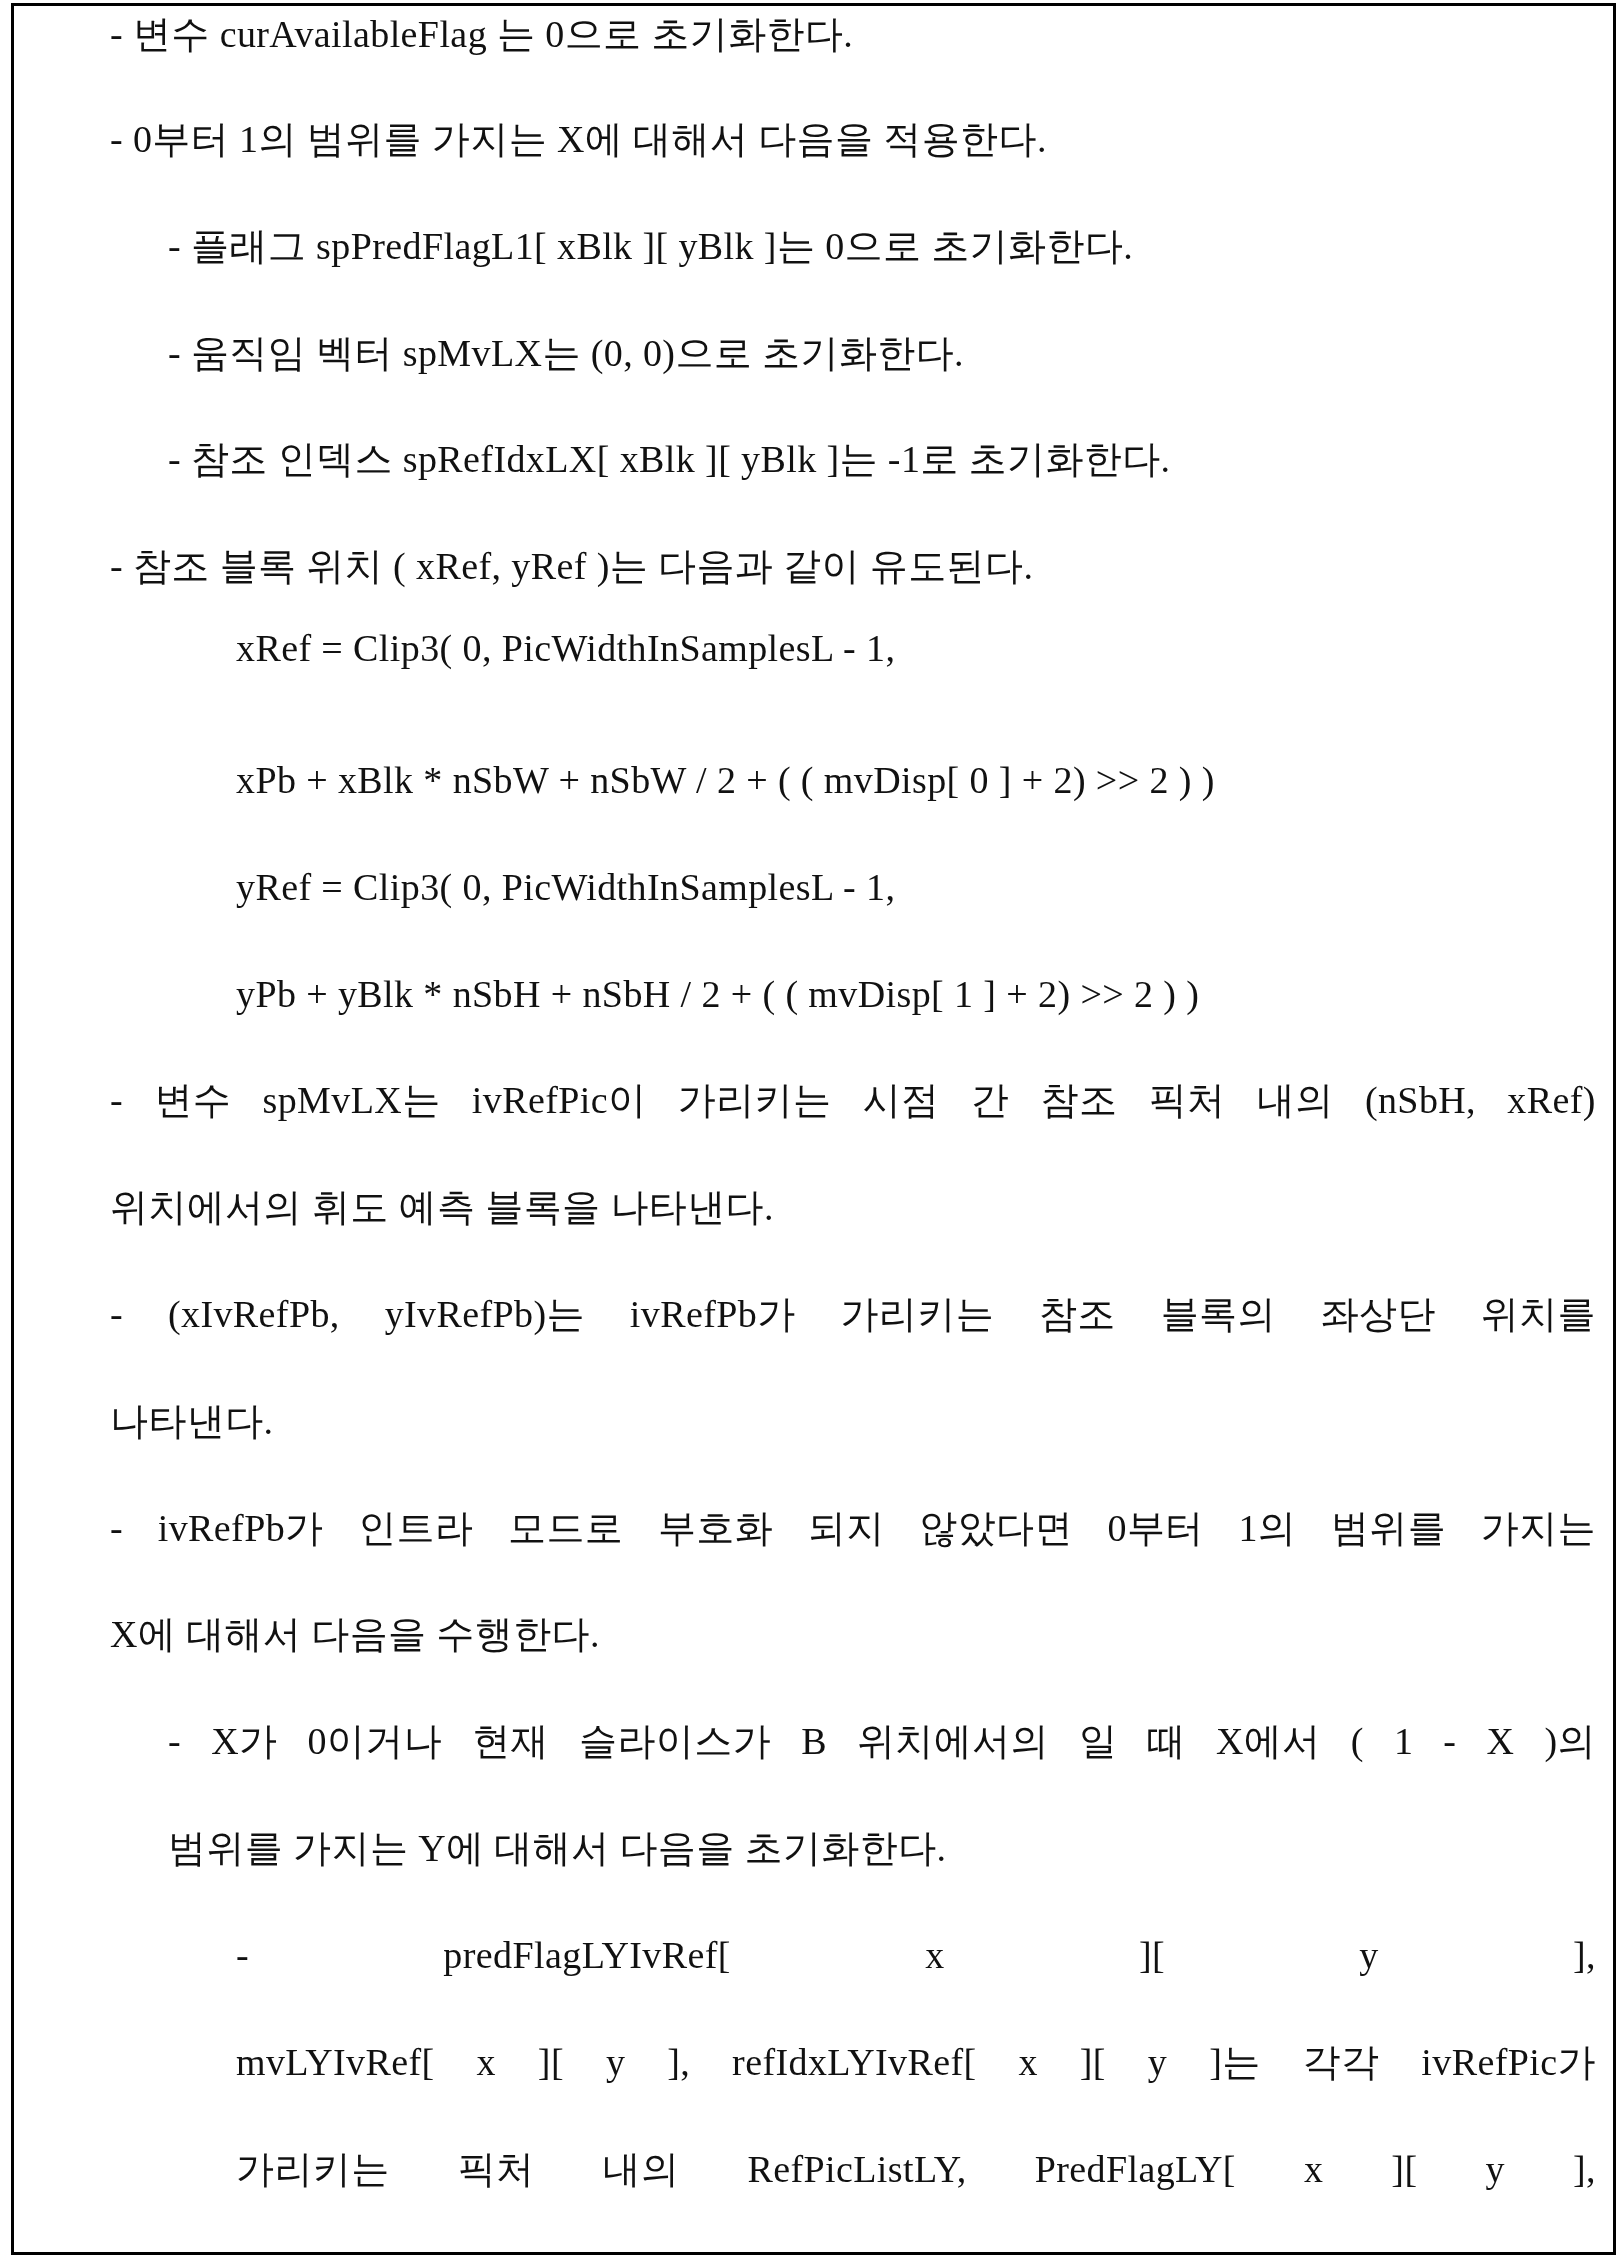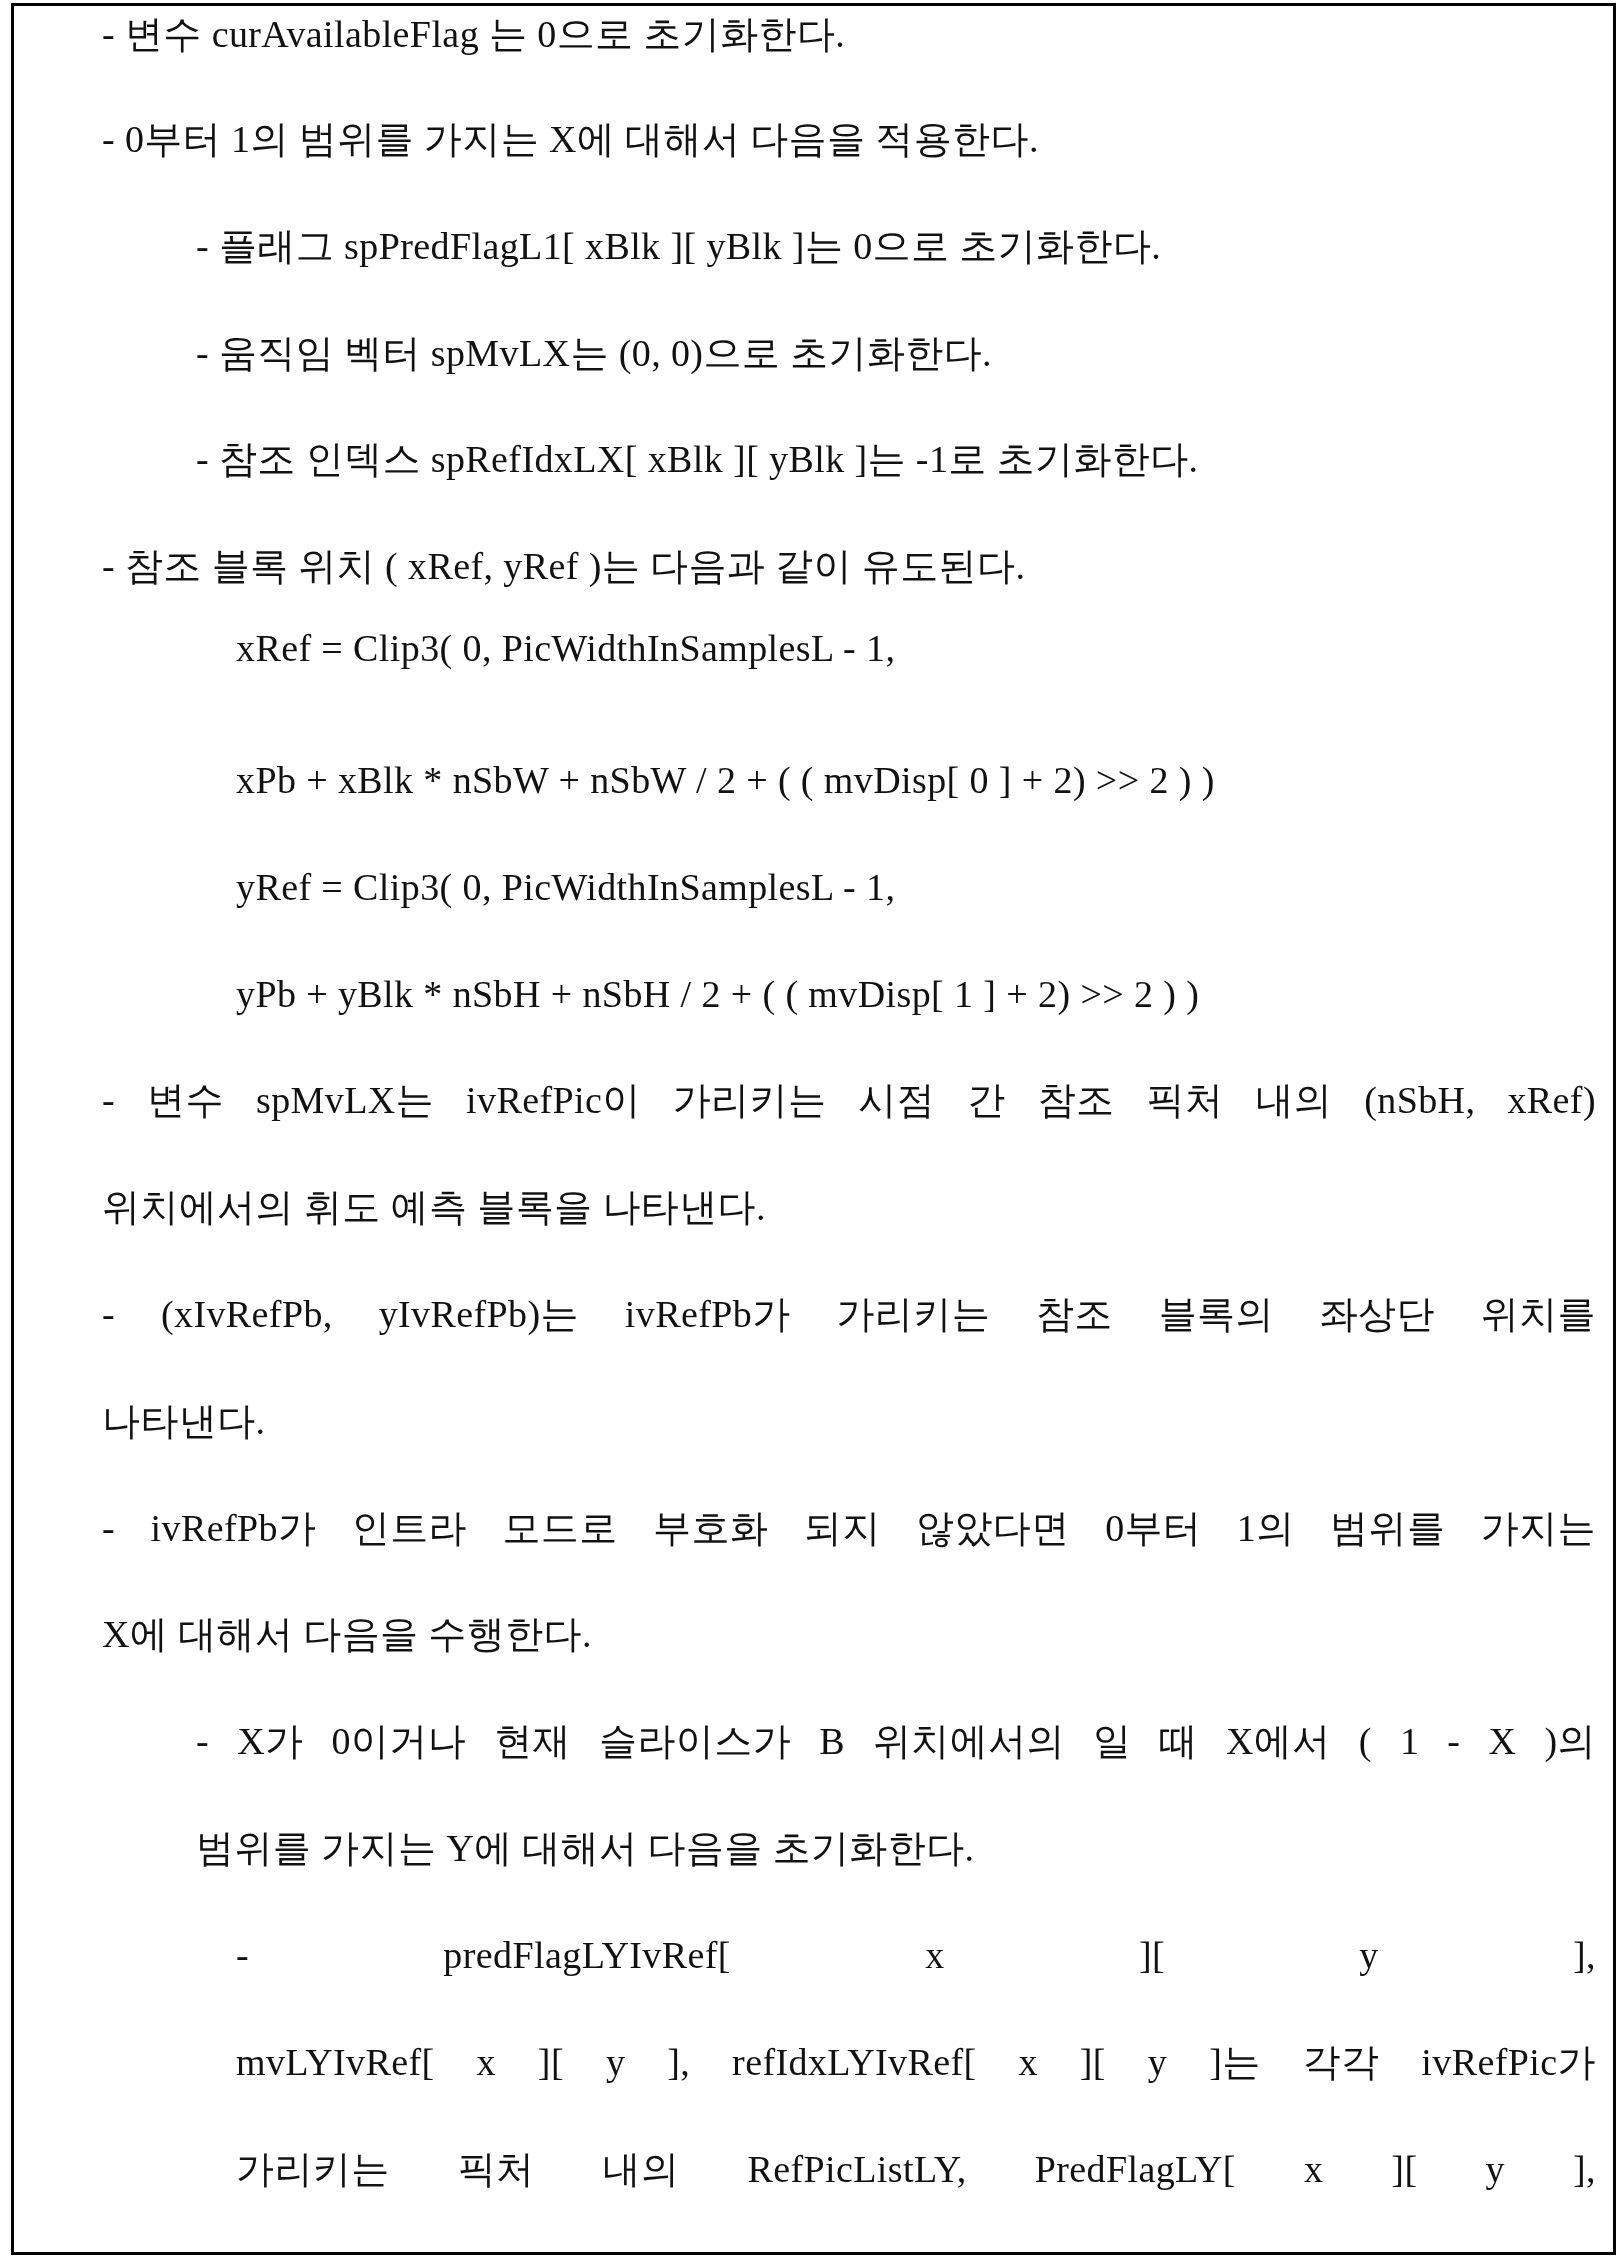--- a/index.html
+++ b/index.html
@@ -34,22 +34,22 @@
       transform-origin: left center;
     }
     .line.justify {
       display: flex;
       justify-content: space-between;
       white-space: nowrap;
     }
     .line.justify span.w {
       display: inline-block;
     }
-    .l0 { left: 102px; text-align: right; }
-    .l1 { left: 168px; margin-left: 28px; }
+    .l0 { left: 110px; text-align: right; }
+    .l1 { left: 168px; }
     .l2 { left: 236px; }
     .right-edge { right: 28px; }
   </style>
 </head>
 <body>
 
 <div class="frame"></div>
 
 <div id="lines">
   <div class="line l0" style="top:10px">- 변수 curAvailableFlag 는 0으로 초기화한다.</div>

